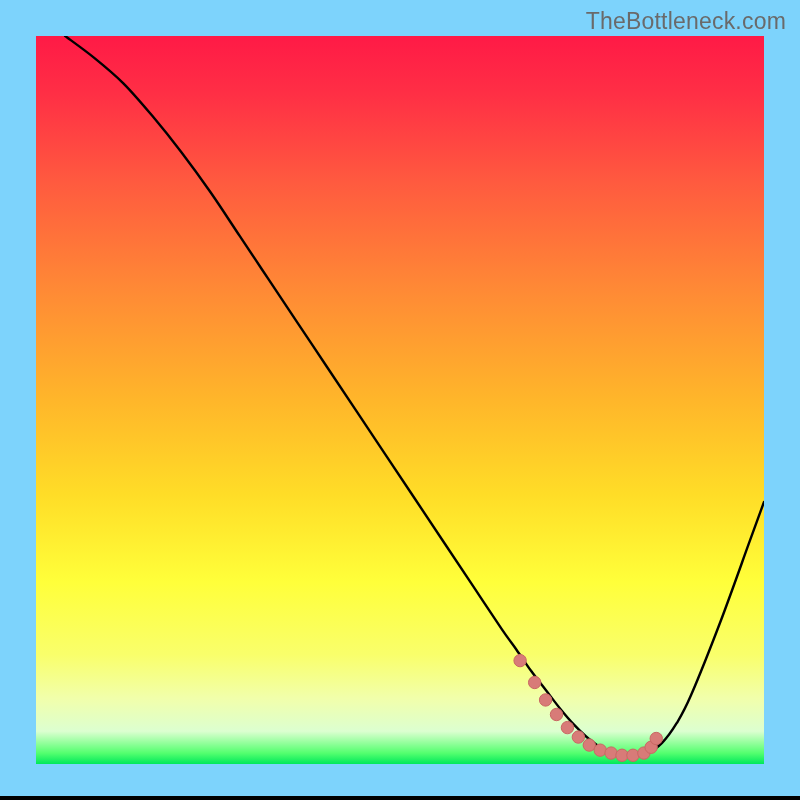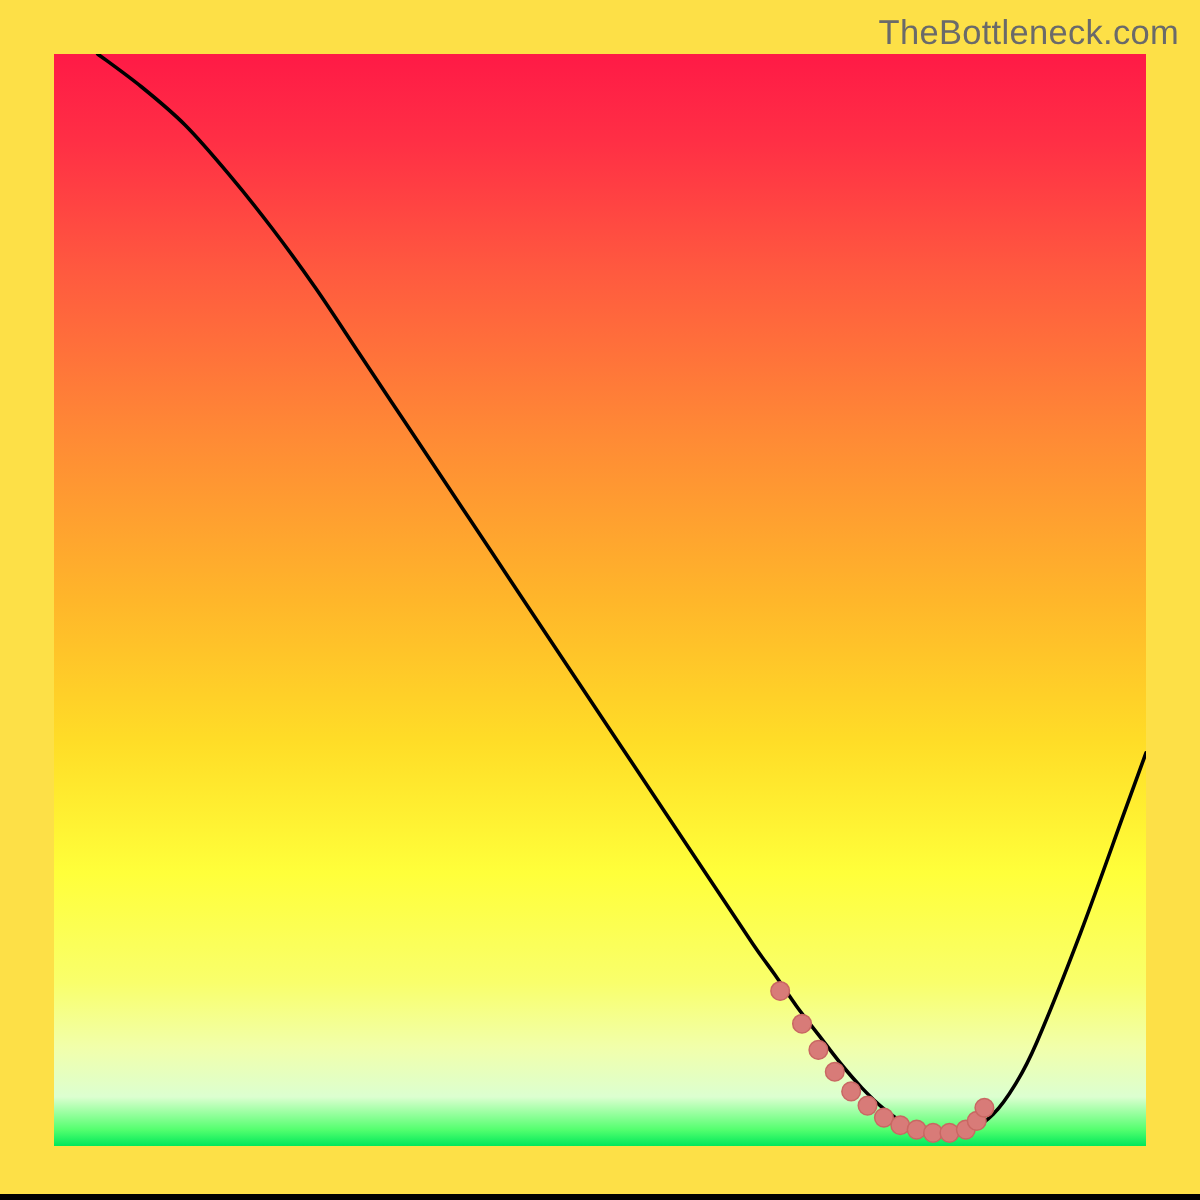--- a/index.html
+++ b/index.html
@@ -7,21 +7,21 @@
     padding: 0;
     width: 800px;
     height: 800px;
     background: #000;
     overflow: hidden;
   }
   .frame {
     position: relative;
     width: 800px;
     height: 796px;
-    background: #fde047;
+    background: #7dd3fc;
   }
   .plot-area {
     position: absolute;
     left: 36px;
     top: 36px;
     width: 728px;
     height: 728px;
     overflow: hidden;
   }
   .watermark {

